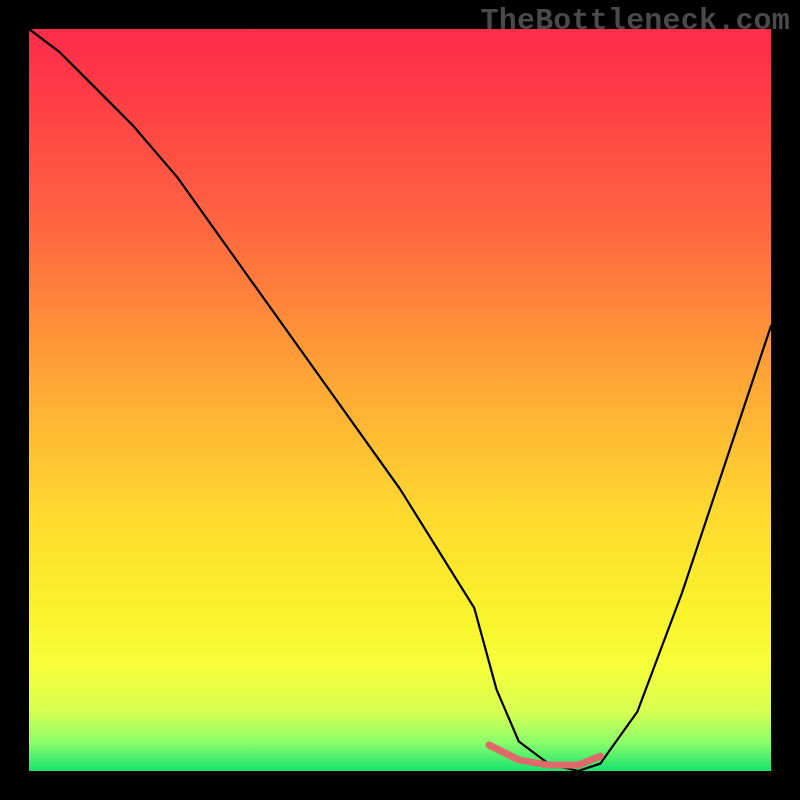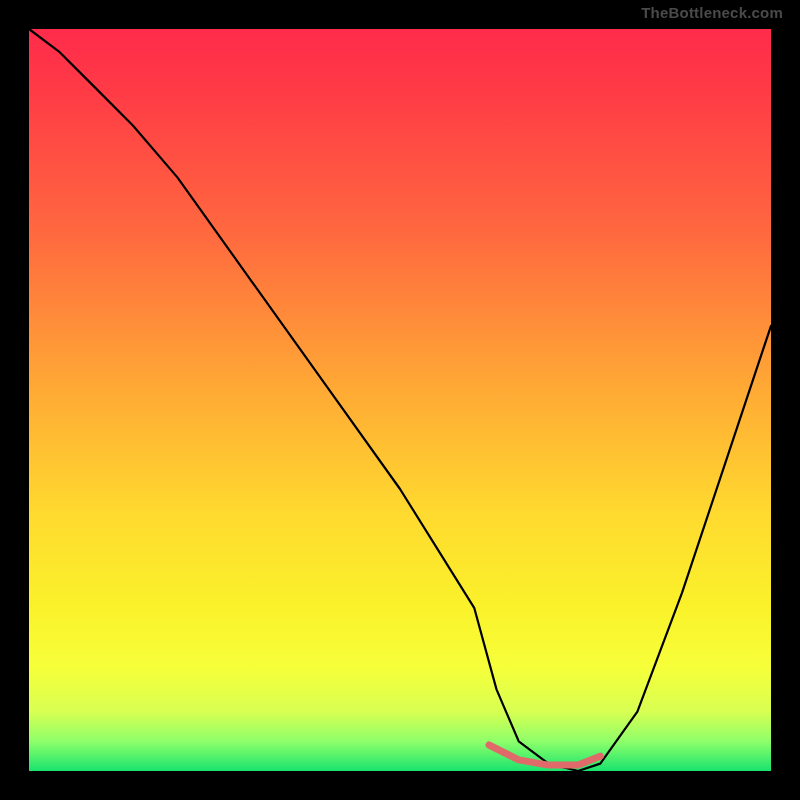--- a/index.html
+++ b/index.html
@@ -13,26 +13,27 @@
   }
   .frame {
     position: relative;
     width: 800px;
     height: 800px;
     background: #000;
   }
   .watermark {
     position: absolute;
     top: 4px;
-    right: 17px;
+    right: 10px;
     color: #4a4a4a;
-    font-size: 15px;
+    font-size: 30px;
     font-weight: bold;
     z-index: 5;
     letter-spacing: 0.2px;
+    font-family: Liberation Mono, monospace;
   }
   .plot-area {
     position: absolute;
     left: 29px;
     top: 29px;
     width: 742px;
     height: 742px;
     background: linear-gradient(
       to bottom,
       #ff2b4b 0%,

